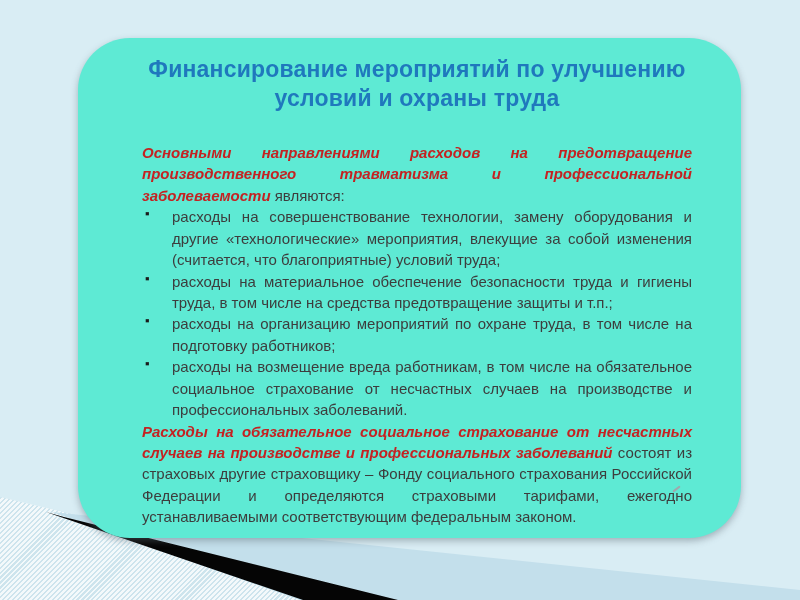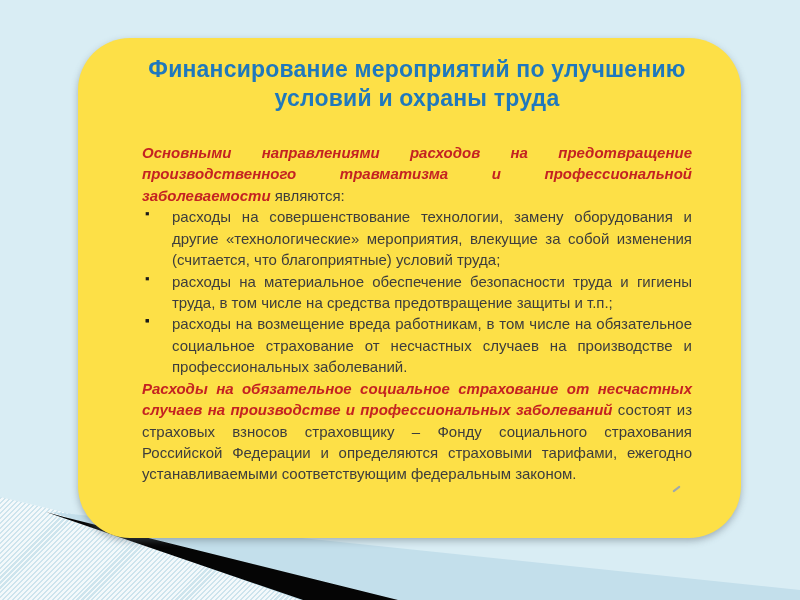--- a/index.html
+++ b/index.html
@@ -31,21 +31,21 @@
     background: #050505;
     clip-path: polygon(46px 512px, 64px 517px, 398px 600px, 303px 600px);
     z-index: 3;
   }
 
   
   .card {
     position: absolute;
     left: 78px; top: 38px;
     width: 663px; height: 500px;
-    background: #fde047;
+    background: #5eead4;
     border-radius: 52px;
     box-shadow: 0 3px 7px rgba(90, 105, 115, 0.45);
     z-index: 10;
     box-sizing: border-box;
     padding: 17px 49px 0 64px;
   }
 
   .slide-title {
     margin: 0 0 7px 0;
     text-align: center;
@@ -106,21 +106,21 @@
 
 <div class="card">
   <h1 class="slide-title">Финансирование мероприятий по улучшению условий и охраны труда</h1>
 
   <div class="body-text">
     <p><span class="accent">Основными направлениями расходов на предотвращение производственного травматизма и профессиональной заболеваемости</span><span> являются:</span></p>
 
     <ul class="bullet-list">
       <li><span class="bullet-mark">▪</span><span>расходы на совершенствование технологии, замену оборудования и другие «технологические» мероприятия, влекущие за собой изменения (считается, что благоприятные) условий труда;</span></li>
       <li><span class="bullet-mark">▪</span><span>расходы на материальное обеспечение безопасности труда и гигиены труда, в том числе на средства предотвращение защиты и т.п.;</span></li>
-      <li><span class="bullet-mark">▪</span></li>
+      <li><span class="bullet-mark">▪</span><span>расходы на организацию мероприятий по охране труда, в том числе на подготовку работников;</span></li>
       <li><span class="bullet-mark">▪</span><span>расходы на возмещение вреда работникам, в том числе на обязательное социальное страхование от несчастных случаев на производстве и профессиональных заболеваний.</span></li>
     </ul>
 
-    <p><span class="accent">Расходы на обязательное социальное страхование от несчастных случаев на производстве и профессиональных заболеваний</span><span> состоят из страховых взносов страховщику – Фонду социального страхования Российской Федерации и определяются страховыми тарифами, ежегодно устанавливаемыми соответствующим федеральным законом.</span></p>
+    <p><span class="accent">Расходы на обязательное социальное страхование от несчастных случаев на производстве и профессиональных заболеваний</span><span> состоят из страховых другие страховщику – Фонду социального страхования Российской Федерации и определяются страховыми тарифами, ежегодно устанавливаемыми соответствующим федеральным законом.</span></p>
   </div>
 
   <div class="corner-flourish"></div>
 </div>
 
 </body></html>

